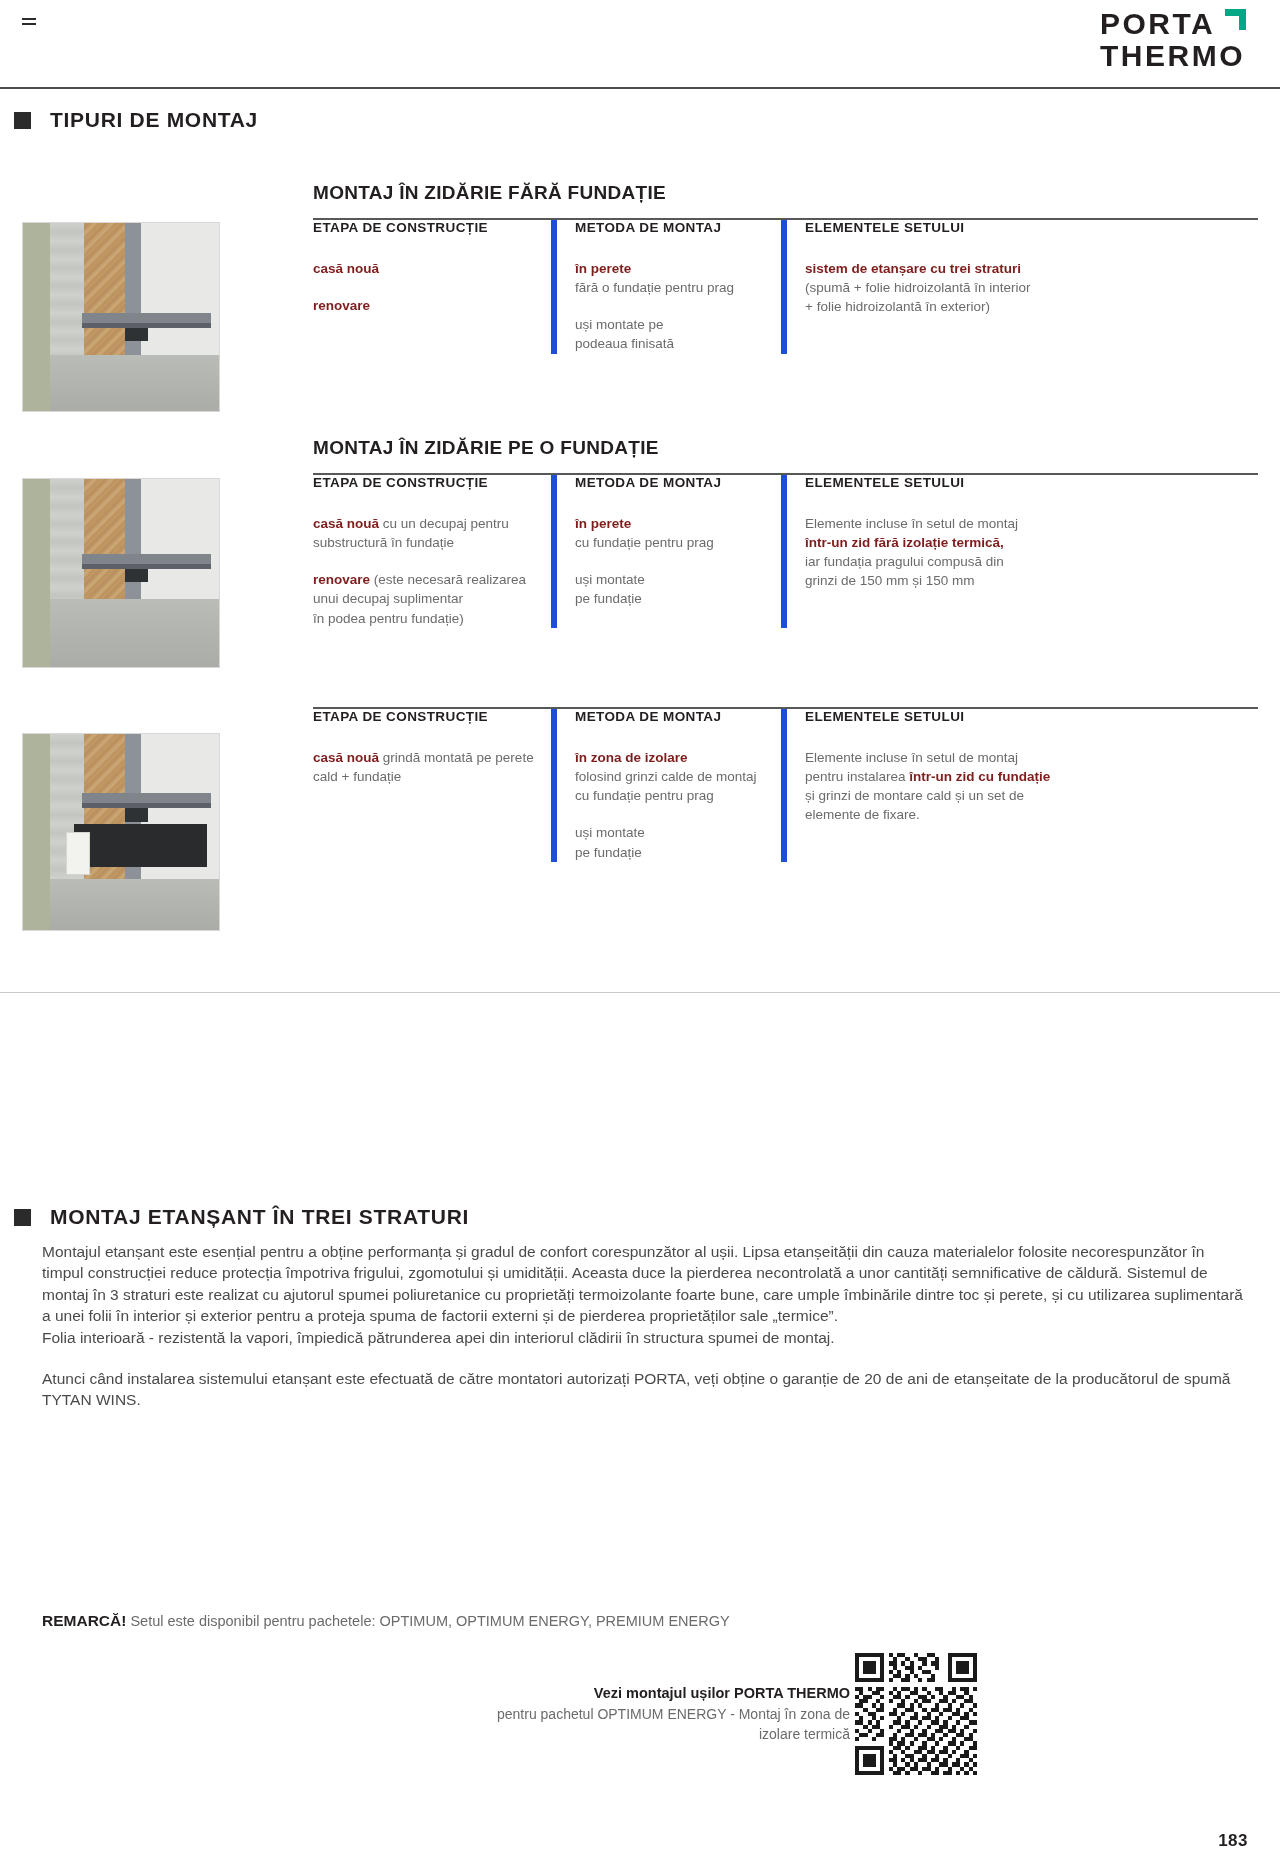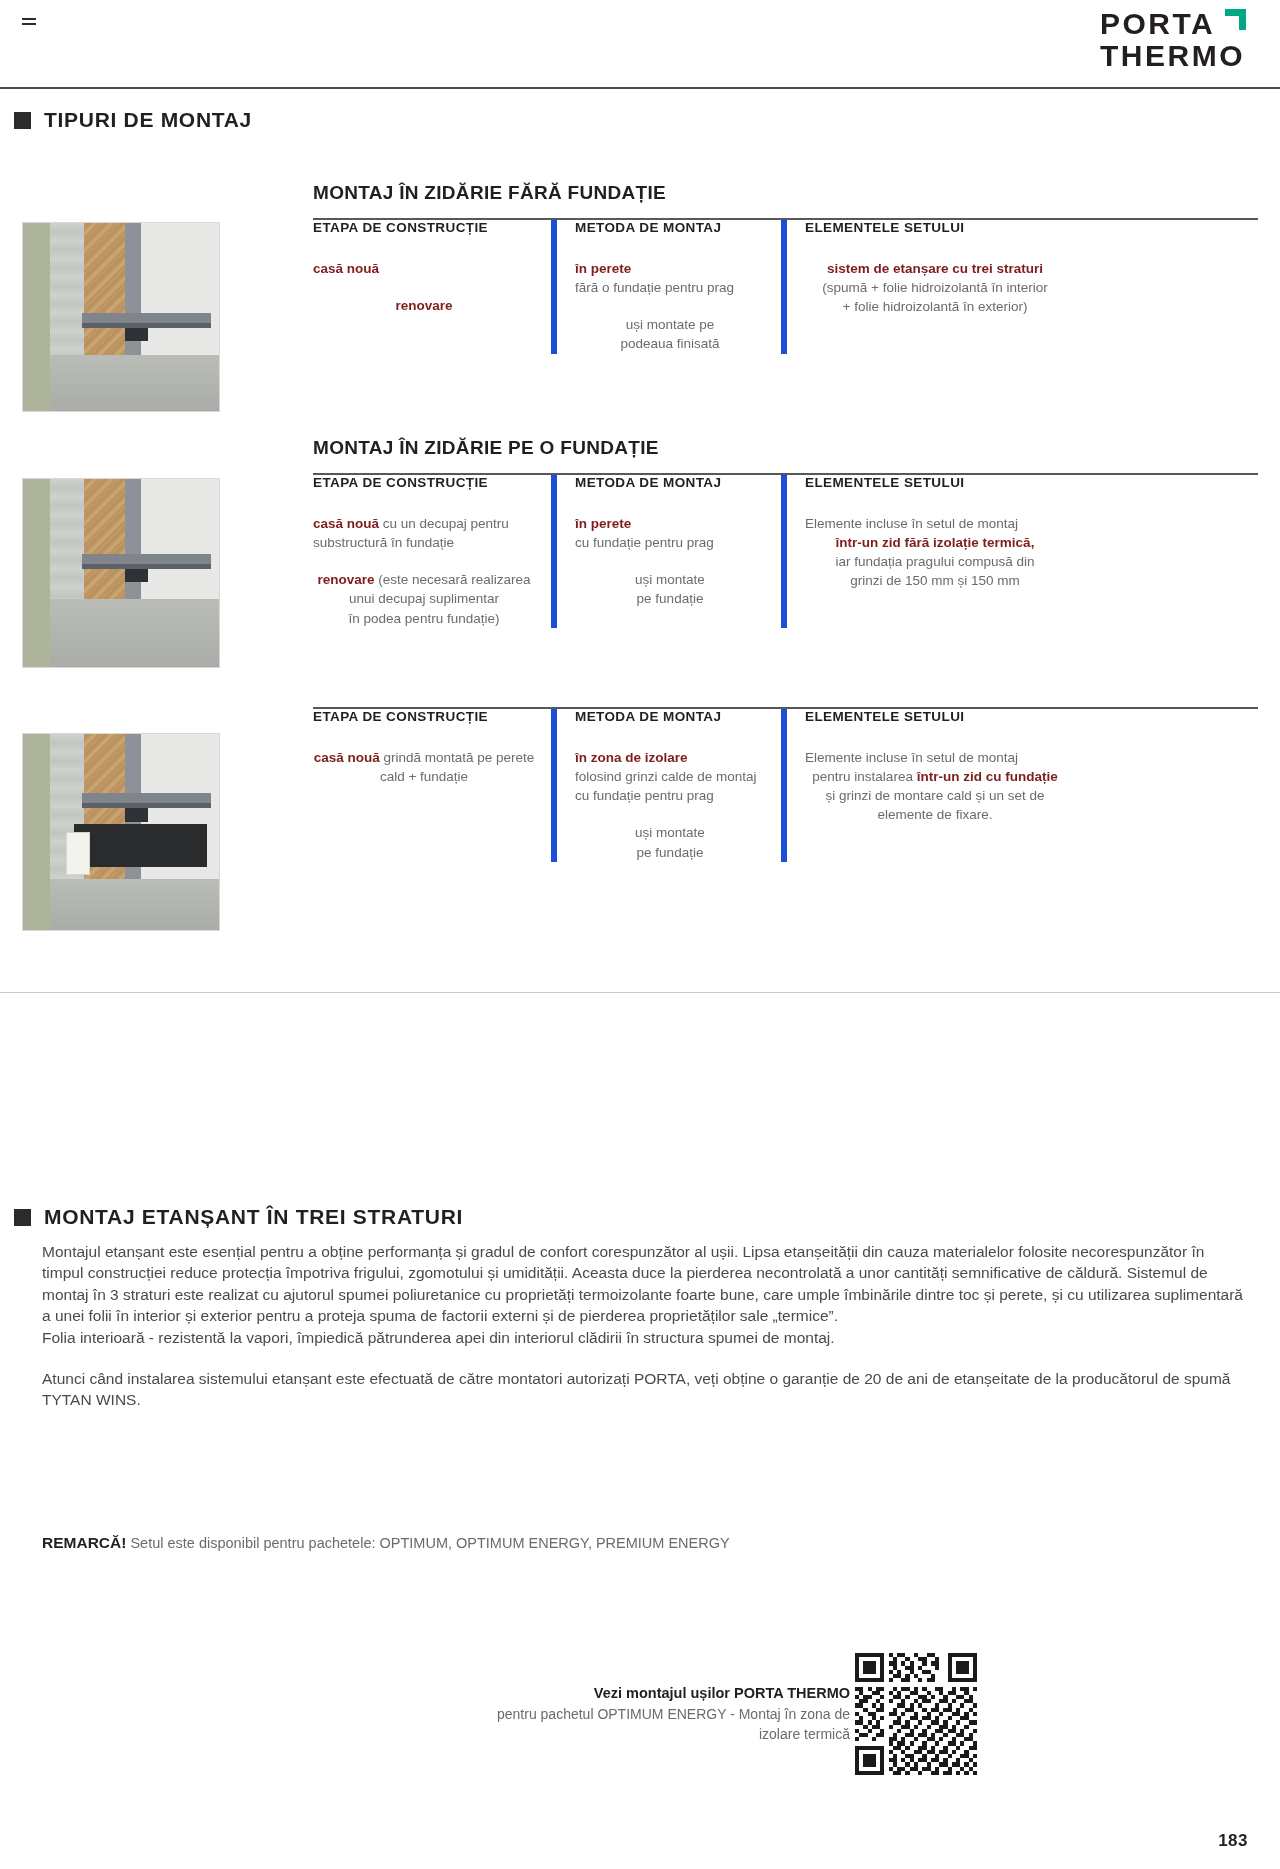--- a/index.html
+++ b/index.html
@@ -62,21 +62,21 @@
     left: 0; right: 0; top: 87px;
     height: 2px;
     background: #4c4c4c;
   }
 
   
   .bullet-heading {
     position: absolute;
     display: flex;
     align-items: center;
-    gap: 13px;
+    gap: 19px;
   }
   .sq-bullet {
     width: 17px; height: 17px;
     background: #2b2b2b;
     flex: 0 0 auto;
   }
   .bullet-heading .txt {
     font-size: 21px;
     font-weight: bold;
     letter-spacing: 0.7px;
@@ -120,21 +120,21 @@
     margin-bottom: 24px;
     white-space: nowrap;
   }
   .col-para {
     font-size: 13.5px;
     line-height: 1.42;
     color: #6b6b6b;
     margin-bottom: 18px;
   }
   .col-para b { color: #7f1d1d; font-weight: bold; }
-  .col-para:last-child { margin-bottom: 0; text-align: center; }
+  .col-para:last-child { margin-bottom: 0; }
 
   
   .ph { position: absolute; }
   .ph-sky  { left:0; top:0; right:0; bottom:0; background:#c9ccc7; }
   .ph-green{ left:0; top:0; width:14%; bottom:0; background:#aeb39c; }
   .ph-wall { left:14%; top:0; width:17%; bottom:0;
              background: repeating-linear-gradient(180deg,#cfd2cc 0,#c3c6c0 9px,#cfd2cc 18px); }
   .ph-osb  { left:31%; top:0; width:21%; bottom:0;
              background: repeating-linear-gradient(135deg,#c19a68 0,#b98f5c 4px,#cba977 8px,#b88b55 12px); }
   .ph-frame{ left:52%; top:0; width:8%; bottom:0; background:#8d9298; }
@@ -342,21 +342,21 @@
     <div class="sq-bullet"></div>
     <div class="txt">MONTAJ ETANȘANT ÎN TREI STRATURI</div>
   </div>
 
   <div class="body-text" style="left:42px; top:1241px; width:1204px;">
     <p>Montajul etanșant este esențial pentru a obține performanța și gradul de confort corespunzător al ușii. Lipsa etanșeității din cauza materialelor folosite necorespunzător în timpul construcției reduce protecția împotriva frigului, zgomotului și umidității. Aceasta duce la pierderea necontrolată a unor cantități semnificative de căldură. Sistemul de montaj în 3 straturi este realizat cu ajutorul spumei poliuretanice cu proprietăți termoizolante foarte bune, care umple îmbinările dintre toc și perete, și cu utilizarea suplimentară a unei folii în interior și exterior pentru a proteja spuma de factorii externi și de pierderea proprietăților sale „termice”.</p>
     <p>Folia interioară - rezistentă la vapori, împiedică pătrunderea apei din interiorul clădirii în structura spumei de montaj.</p>
     <p class="gap">Atunci când instalarea sistemului etanșant este efectuată de către montatori autorizați PORTA, veți obține o garanție de 20 de ani de etanșeitate de la producătorul de spumă TYTAN WINS.</p>
   </div>
 
-  <div class="remark" style="left:42px; top:1534px; width:1100px;">
+  <div class="remark" style="left:42px; top:1612px; width:1100px;">
     <b>REMARCĂ!</b><span> Setul este disponibil pentru pachetele: OPTIMUM, OPTIMUM ENERGY, PREMIUM ENERGY</span>
   </div>
 
   <div class="qr-caption" style="right:430px; top:1683px; width:420px;">
     <div class="strong">Vezi montajul ușilor PORTA THERMO</div>
     <div>pentru pachetul OPTIMUM ENERGY - Montaj în zona de</div>
     <div>izolare termică</div>
   </div>
 
   <div class="qr-box" style="left:855px; top:1653px;">

